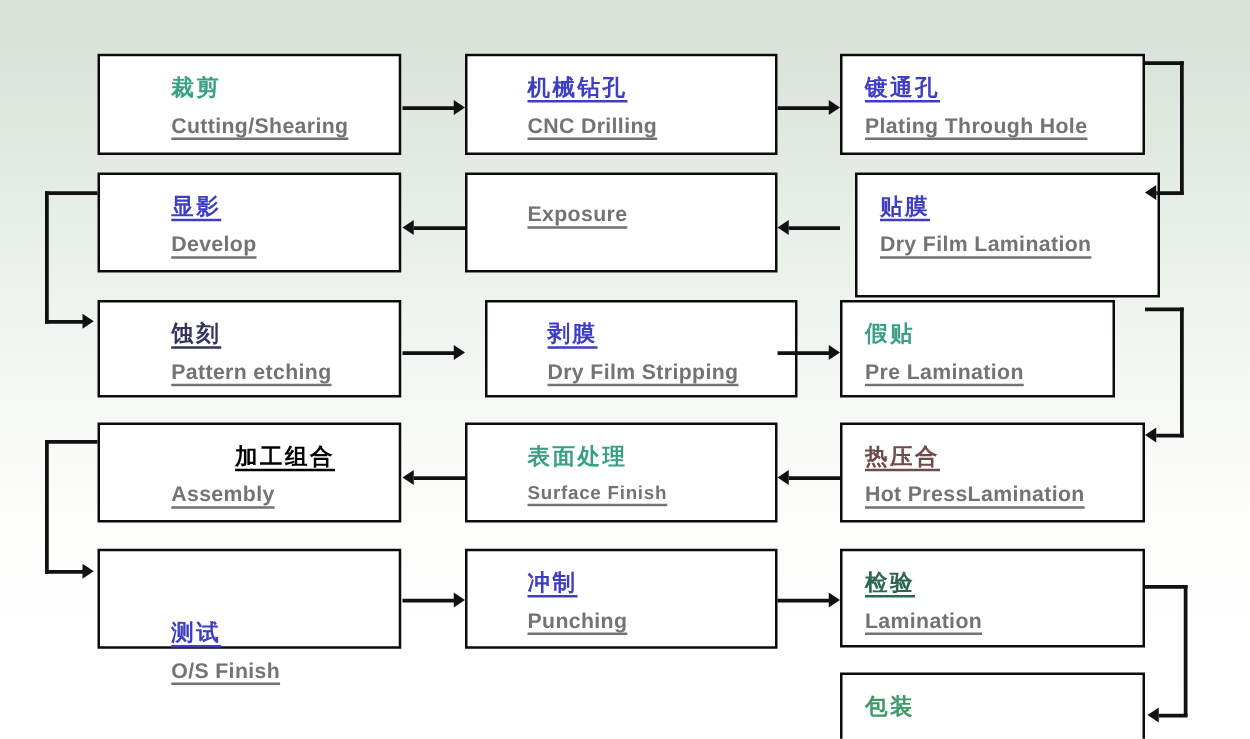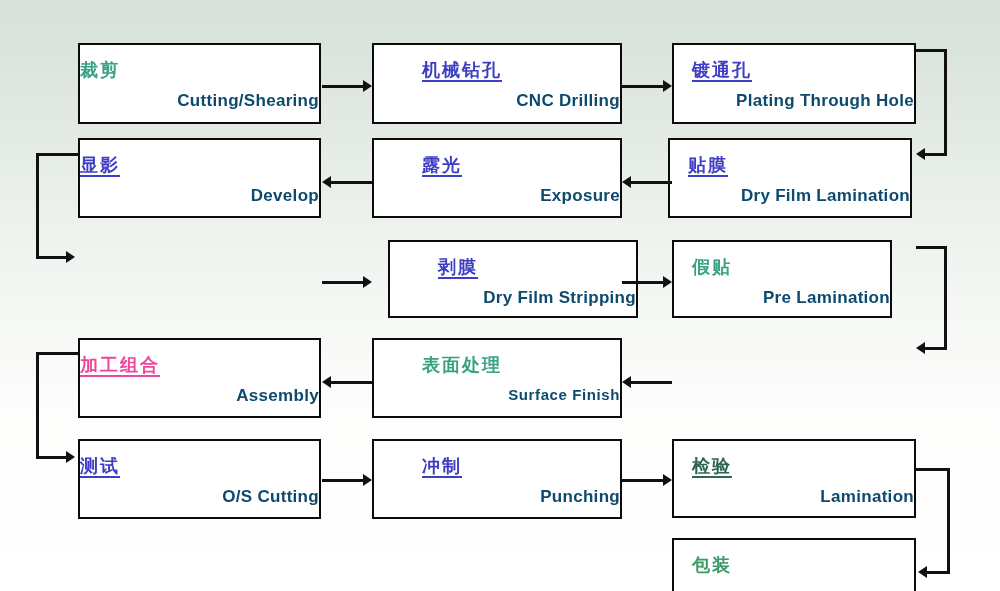--- a/index.html
+++ b/index.html
@@ -9,32 +9,31 @@
     font-family:"Liberation Sans", sans-serif;
   }
   .title{
     position:absolute; left:36px; top:8px;
     font-size:23px; font-weight:bold; color:#15153a; letter-spacing:1px;
   }
   .box{
     position:absolute; background:#ffffff; border:2px solid #0b0b0b;
     box-sizing:border-box; padding-top:13px;
   }
-  .ind-lg{}
+  .ind-lg{padding-left:57px;}
   .ind-md{padding-left:48px;}
   .ind-sm{padding-left:18px;}
   .zh{
     display:block; font-size:18px; font-weight:bold; letter-spacing:2px;
   }
   .zh.u{text-decoration:underline; text-underline-offset:4px; text-decoration-thickness:1.5px;}
   .en{
-    display:block; margin-top:9px; font-size:17px; font-weight:bold; color:#0c4a6e;
-    text-underline-offset:4px; text-decoration-thickness:2px;
+    display:block; margin-top:9px; font-size:17px; font-weight:bold; color:#737373;
+    text-decoration:underline; text-underline-offset:4px; text-decoration-thickness:2px;
     letter-spacing:0.3px;
-    text-align:right;
   }
   .en-sm{font-size:15px; letter-spacing:0.6px;}
   .line{position:absolute; background:#111111;}
   .ah{position:absolute; width:0; height:0; border-top:6px solid transparent; border-bottom:6px solid transparent;}
   .ah-r{border-left:9px solid #111111;}
   .ah-l{border-right:9px solid #111111;}
 </style>
 </head>
 <body>
 
@@ -52,49 +51,56 @@
   <div class="box ind-sm" style="left:672px;top:43px;width:244px;height:81px">
     <span class="zh u" style="color: rgb(62, 62, 196);">镀通孔</span>
     <span class="en">Plating Through Hole</span>
   </div>
 
   <div class="box ind-lg" style="left:78px;top:138px;width:243px;height:80px">
     <span class="zh u" style="color: rgb(62, 62, 196);">显影</span>
     <span class="en">Develop</span>
   </div>
   <div class="box ind-md" style="left:372px;top:138px;width:250px;height:80px">
-    <span class="zh u" style="color: rgb(62, 62, 196);">露光</span>
     <span class="en">Exposure</span>
   </div>
-  <div class="box ind-sm" style="left:668px;top:138px;width:244px;height:80px">
+  <div class="box ind-sm" style="left:684px;top:138px;width:244px;height:100px">
     <span class="zh u" style="color: rgb(62, 62, 196);">贴膜</span>
     <span class="en">Dry Film Lamination</span>
   </div>
 
+  <div class="box ind-lg" style="left:78px;top:240px;width:243px;height:78px">
+    <span class="zh u" style="color: rgb(51, 51, 92);">蚀刻</span>
+    <span class="en">Pattern etching</span>
+  </div>
   <div class="box ind-md" style="left:388px;top:240px;width:250px;height:78px">
     <span class="zh u" style="color: rgb(62, 62, 196);">剥膜</span>
     <span class="en">Dry Film Stripping</span>
   </div>
   <div class="box ind-sm" style="left:672px;top:240px;width:220px;height:78px">
     <span class="zh" style="color: rgb(56, 160, 131);">假贴</span>
     <span class="en">Pre Lamination</span>
   </div>
 
   <div class="box ind-lg" style="left:78px;top:338px;width:243px;height:80px">
-    <span class="zh u" style="color: #ec4899;">加工组合</span>
+    <span class="zh u" style="color: #000000; text-align: center;">加工组合</span>
     <span class="en">Assembly</span>
   </div>
   <div class="box ind-md" style="left:372px;top:338px;width:250px;height:80px">
     <span class="zh" style="color: rgb(56, 160, 131);">表面处理</span>
     <span class="en en-sm">Surface  Finish</span>
   </div>
+  <div class="box ind-sm" style="left:672px;top:338px;width:244px;height:80px">
+    <span class="zh u" style="color: rgb(111, 74, 74);">热压合</span>
+    <span class="en">Hot PressLamination</span>
+  </div>
 
   <div class="box ind-lg" style="left:78px;top:439px;width:243px;height:80px">
-    <span class="zh u" style="color: rgb(62, 62, 196);">测试</span>
-    <span class="en">O/S Cutting</span>
+    <span class="zh u" style="color: rgb(62, 62, 196); margin-top: 40px;">测试</span>
+    <span class="en">O/S Finish</span>
   </div>
   <div class="box ind-md" style="left:372px;top:439px;width:250px;height:80px">
     <span class="zh u" style="color: rgb(62, 62, 196);">冲制</span>
     <span class="en">Punching</span>
   </div>
   <div class="box ind-sm" style="left:672px;top:439px;width:244px;height:79px">
     <span class="zh u" style="color: rgb(46, 102, 80);">检验</span>
     <span class="en">Lamination</span>
   </div>
 

